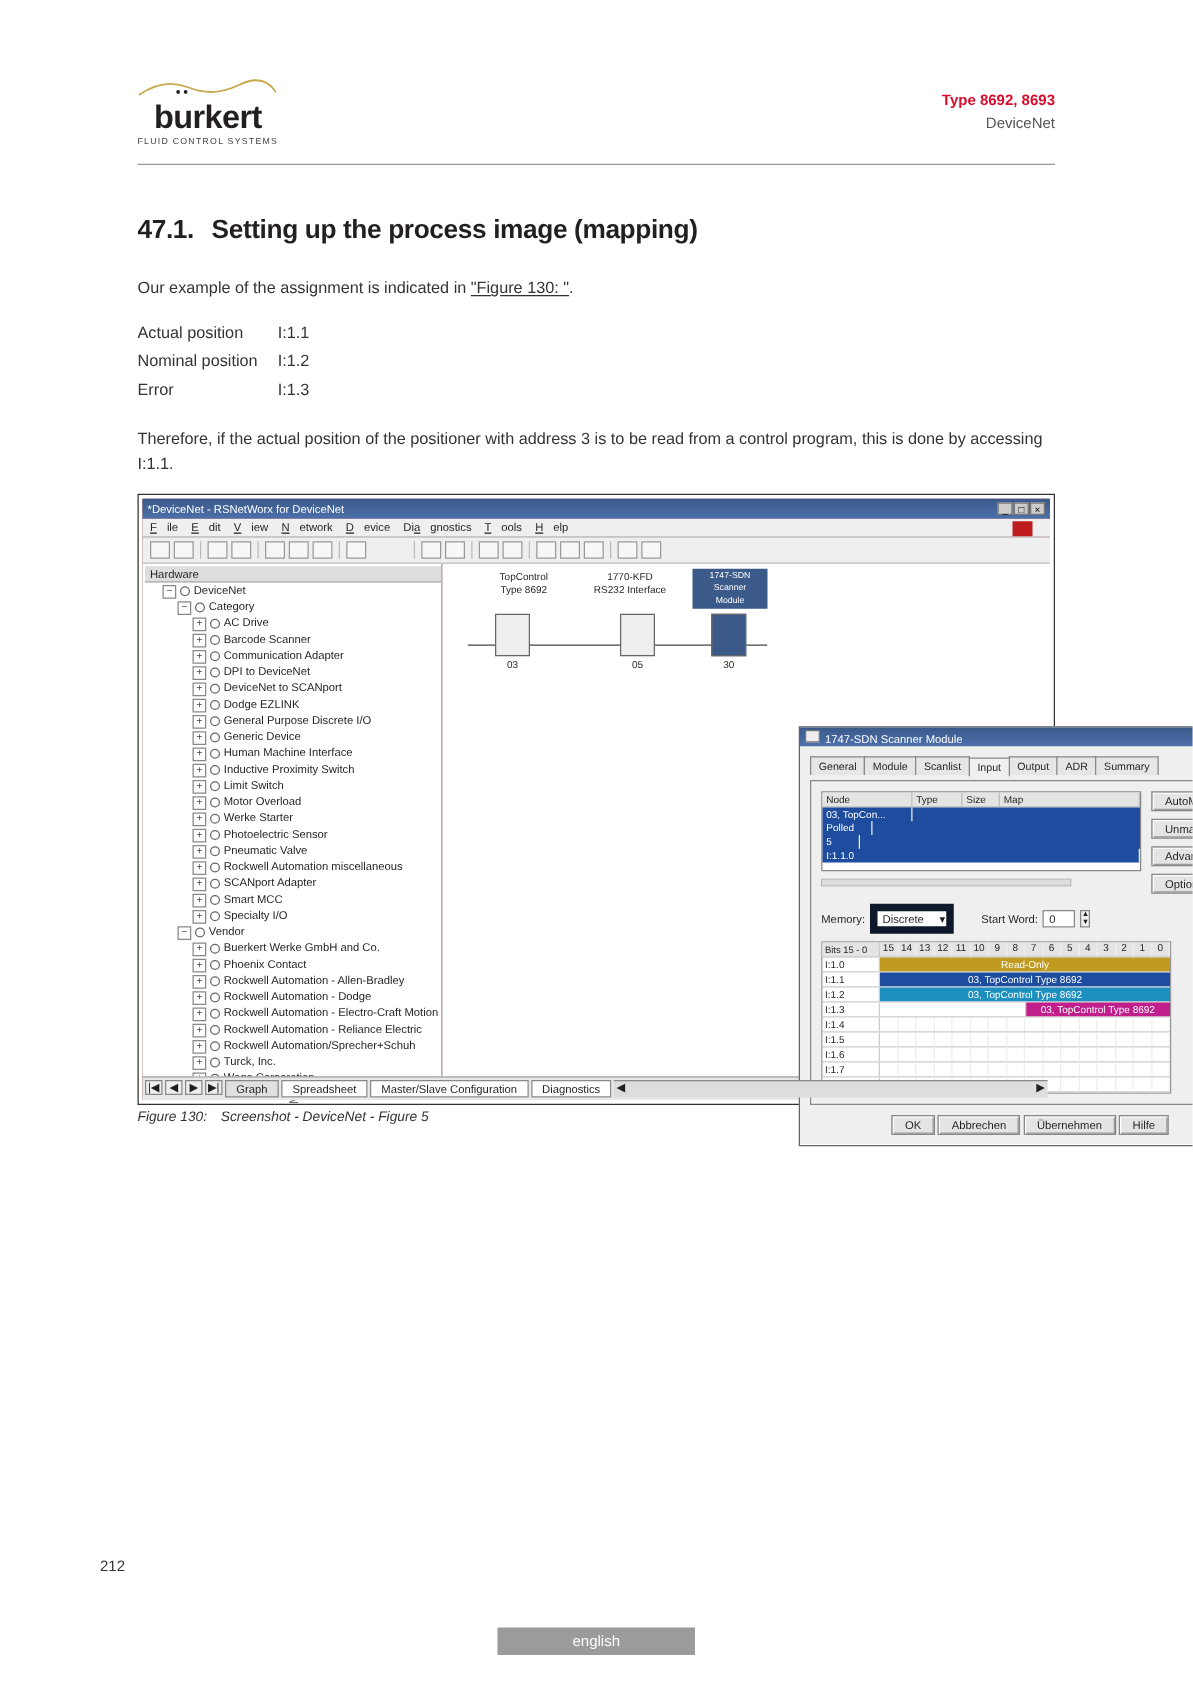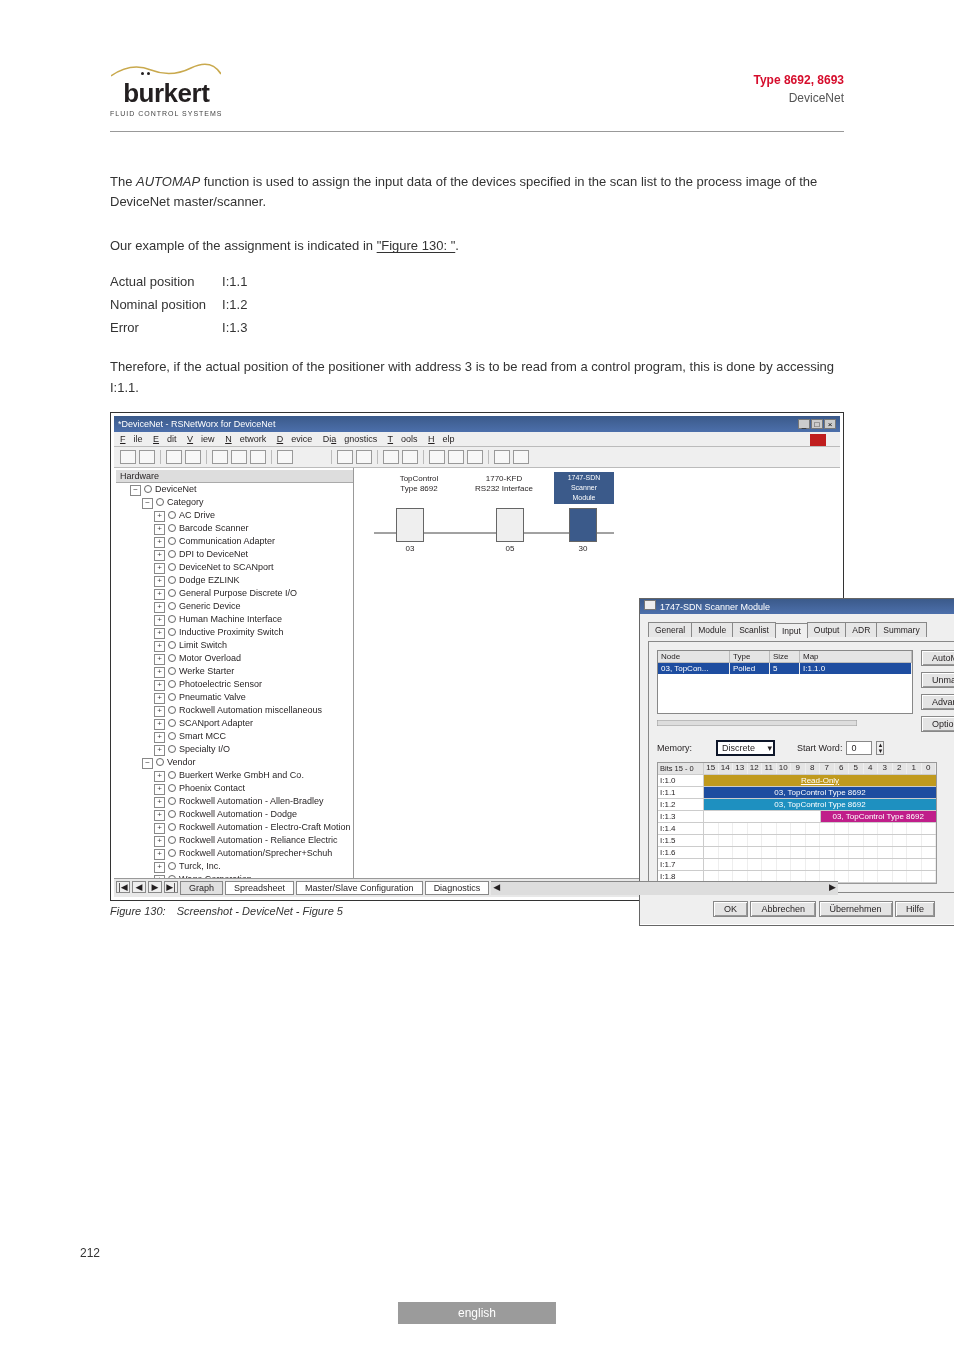--- a/index.html
+++ b/index.html
@@ -69,33 +69,33 @@
   .dlg-title { display:flex; justify-content:space-between; background: linear-gradient(#3b5a8a,#4c6fab); color:#fff; padding:2px 4px; height:15px; align-items:center; }
   .dlg-body { padding: 8px; }
   .tabs { display:flex; gap:0; margin-bottom:4px; font-size:8.5px;}
   .tabs .tab { border:1px solid #888; border-bottom:none; padding:2px 6px; background:#e6e6e6; margin-right:-1px;}
   .tabs .tab.active { background:#efefef; position:relative; top:1px;}
   .tabpanel { border:1px solid #888; background:#efefef; padding:8px; min-height: 120px; position:relative;}
   .listview { background:#fff; border:1px solid #888; font-size:8px; height: 64px; }
   .lv-head { display:flex; background:#e4e4e4; border-bottom:1px solid #bbb;}
   .lv-head div { border-right:1px solid #bbb; padding:1px 3px;}
   .lv-row { display:flex; }
-  .lv-row.sel { background:#1e4da0; color:#fff;}
+  .lv-row.sel { background:#1e4da0; color:#fff;flex-direction:column;}
   .lv-row div { border-right:1px solid #eee; padding:1px 3px;}
   .dlg-btn { display:inline-block; border:1px solid #888; background:#e4e4e4; padding:2px 10px; font-size:9px; box-shadow: 1px 1px 0 #fff inset, -1px -1px 0 #999 inset; }
   .memmap { width: 280px; background:#fff; border:1px solid #999; font-size:8px; margin-top:6px;}
   .memmap-row { display:flex; border-bottom:1px solid #ccc;}
   .memmap-row .addr { width:30px; border-right:1px solid #ccc; padding:1px 2px;}
   .memmap-row .cells { flex:1; display:flex;}
   .memmap-row .cells span { flex:1; border-right:1px solid #eee; text-align:center;}
   .memmap-row .bar { flex:1; color:#fff; text-align:center; padding:1px 0;}
   .bar.blue { background:#1e4da0;}
   .bar.cyan { background:#1e90c0;}
   .bar.pink { background:#c01e8a;}
-  .bar.gold { background:#c09a1e;text-decoration:underline;}
+  .bar.gold { background:#c09a1e;}
   .bottom-btns { text-align:center; padding-top:8px;}
 
   .tabsbottom { display:flex; font-size:9px; background:#e8e8e8; border-top:1px solid #999;}
   .tabsbottom .btab { border:1px solid #888; padding:1px 8px; background:#fff; margin:2px 0 2px 2px;}
   .tabsbottom .btab.active { background:#e0e0e0;}
   .navbtns span{ display:inline-block; width:14px; text-align:center; border:1px solid #888; margin:2px 0 2px 2px; background:#eee;}
 
   .caption { font-size: 11px; font-style: italic; color:#333; margin-top: 4px;}
   .pagenum { position:absolute; left: 80px; bottom: 90px; font-size:12px; color:#333;}
   .footer-band { position:absolute; left:50%; bottom: 26px; transform:translateX(-50%); background:#9b9b9b; color:#fff; font-size:12px; padding: 4px 60px; border-radius: 0 0 0 0;}
@@ -113,24 +113,24 @@
       </svg>
       <div class="logo-text">b<span class="u">u</span>rkert</div>
       <div class="logo-sub">FLUID CONTROL SYSTEMS</div>
     </div>
     <div class="hdr-right">
       <div class="type">Type 8692, 8693</div>
       <div class="sub">DeviceNet</div>
     </div>
   </div>
 
-
-  <p class="body">
-    <span>The </span><span class="italic">AUTOMAP</span><span> function is used to assign the input data of the devices specified in the scan list to the process image of the DeviceNet master/scanner.</span>
-  </p>
+  <h2 class="section">
+    <span class="num">47.1.</span><span>Setting up the process image (mapping)</span>
+  </h2>
+
 
   <p class="body" style="margin-top:24px;">
     <span>Our example of the assignment is indicated in </span><span class="ulink">"Figure 130: "</span><span>.</span>
   </p>
 
   <table class="pos">
     <tbody>
         <tr>
           <td>Actual position</td>
           <td>I:1.1</td>
@@ -301,21 +301,21 @@
                   <div style="width:70px; display:flex; flex-direction:column; gap:6px;">
                     <span class="dlg-btn">AutoMap</span>
                     <span class="dlg-btn">Unmap</span>
                     <span class="dlg-btn">Advanced...</span>
                     <span class="dlg-btn">Options...</span>
                   </div>
                 </div>
 
                 <div style="margin-top:8px; display:flex; align-items:center; gap:4px; font-size:9px;">
                   <span>Memory:</span>
-                  <span style="border:2px solid #0f172a; background:#fff; padding:1px 18px 1px 4px; position:relative;margin-left:20px;"><span>Discrete</span><span style="position:absolute;right:1px;top:1px;">▾</span></span>
+                  <span style="border:6px solid #0f172a; background:#fff; padding:1px 18px 1px 4px; position:relative;"><span>Discrete</span><span style="position:absolute;right:1px;top:1px;">▾</span></span>
                   <span style="width:14px;"></span>
                   <span>Start Word:</span>
                   <span style="border:1px solid #888; background:#fff; padding:1px 4px; width:26px; display:inline-block;">0</span>
                   <span style="display:inline-flex; flex-direction:column; border:1px solid #888;">
                       <span style="font-size:6px;line-height:6px;">▲</span>
                       <span style="font-size:6px;line-height:6px;">▼</span>
                     </span>
                 </div>
 
                 <div class="memmap">

